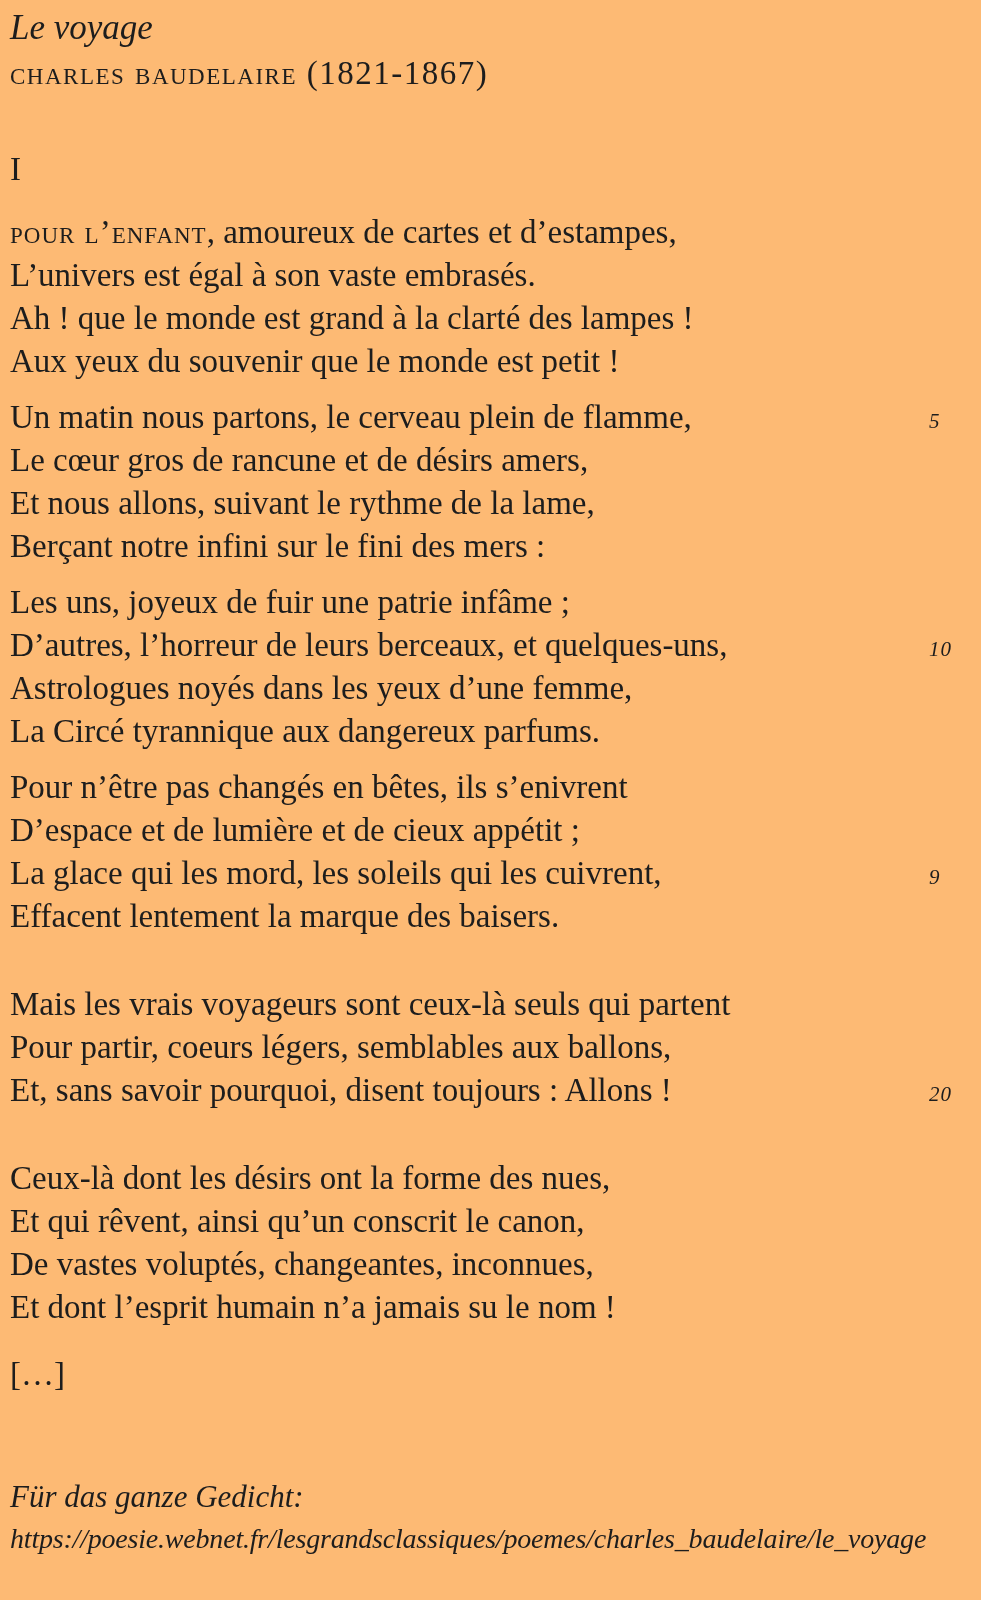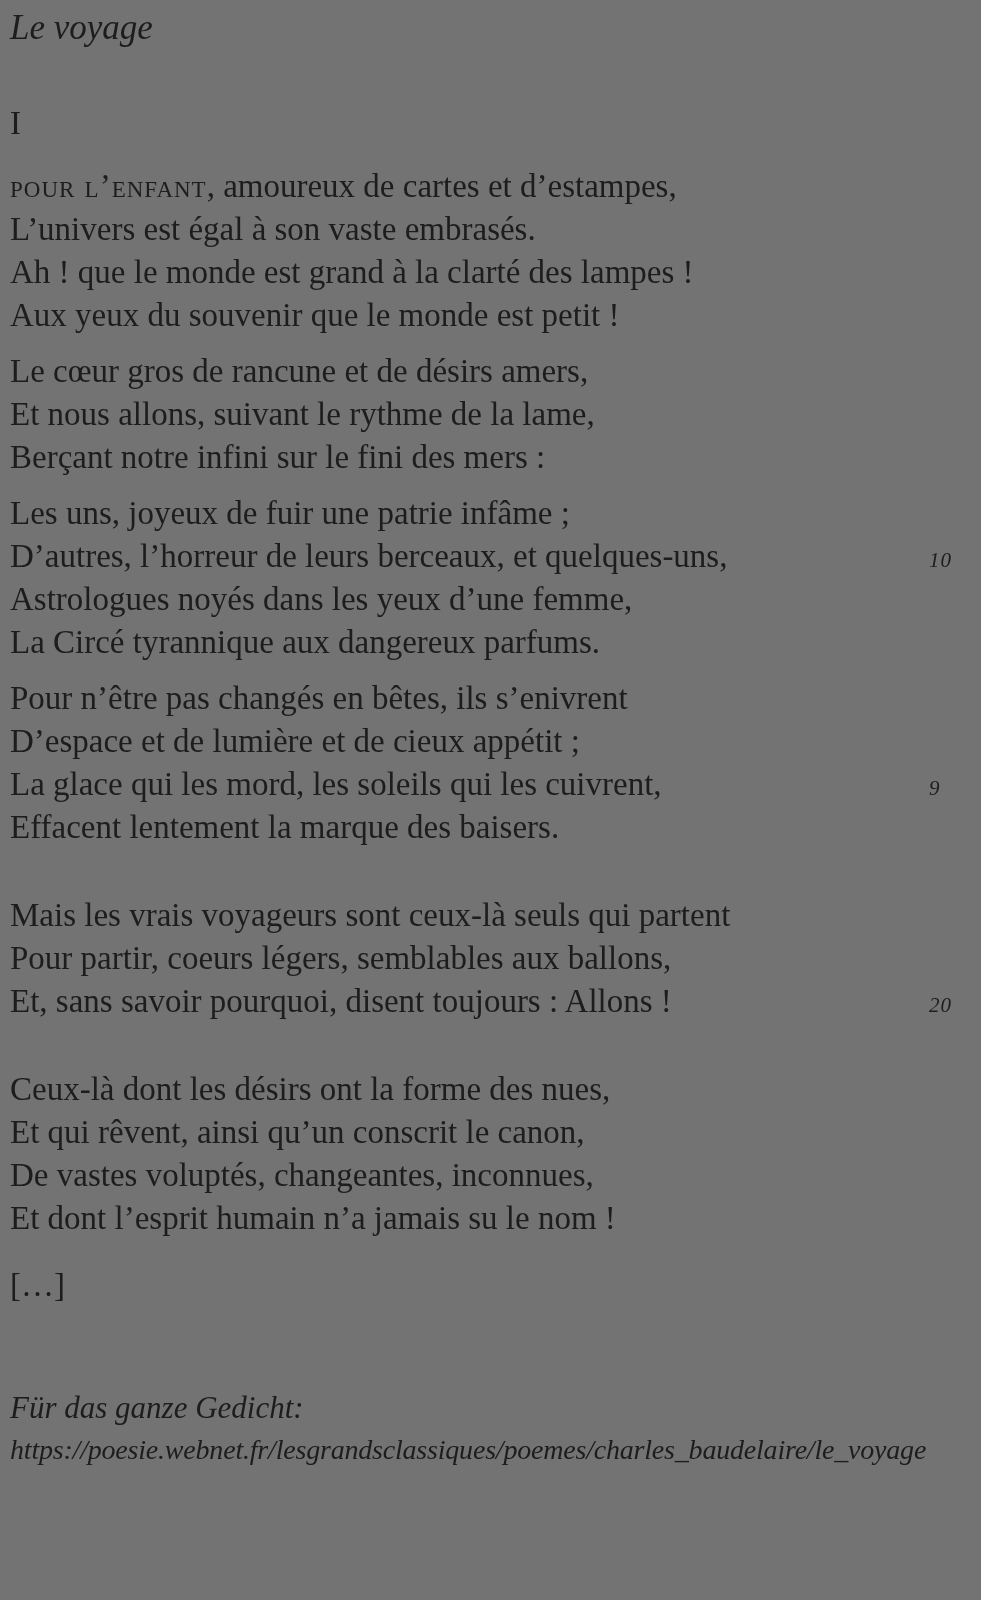--- a/index.html
+++ b/index.html
@@ -9,21 +9,21 @@
     height: 1600px;
     overflow: hidden;
     background: #ffffff;
   }
   .page {
     position: relative;
     width: 981px;
     height: 1600px;
     box-sizing: border-box;
     padding: 6px 10px 0 10px;
-    background: #737373;
+    background: #fdba74;
     color: #1d1d1d;
     font-family: "Liberation Serif", "DejaVu Serif", serif;
   }
   .title {
     font-style: italic;
     font-size: 35px;
     line-height: 44px;
     font-weight: normal;
     margin: 0;
   }
@@ -92,31 +92,33 @@
     display: block;
   }
 </style>
 </head>
 <body>
 
 <div class="page">
 
   <div class="title">Le voyage</div>
 
+  <div class="author">charles baudelaire (1821-1867)</div>
 
   <div class="section-numeral">I</div>
 
   <div class="poem">
       <div class="stanza first">
         <div class="line"><span class="lead">pour l’enfant</span>, amoureux de cartes et d’estampes,</div>
         <div class="line">L’univers est égal à son vaste embrasés.</div>
         <div class="line">Ah ! que le monde est grand à la clarté des lampes !</div>
         <div class="line">Aux yeux du souvenir que le monde est petit !</div>
       </div>
       <div class="stanza">
+        <div class="line">Un matin nous partons, le cerveau plein de flamme,<span class="line-num">5</span></div>
         <div class="line">Le cœur gros de rancune et de désirs amers,</div>
         <div class="line">Et nous allons, suivant le rythme de la lame,</div>
         <div class="line">Berçant notre infini sur le fini des mers :</div>
       </div>
       <div class="stanza">
         <div class="line">Les uns, joyeux de fuir une patrie infâme ;</div>
         <div class="line">D’autres, l’horreur de leurs berceaux, et quelques-uns,<span class="line-num">10</span></div>
         <div class="line">Astrologues noyés dans les yeux d’une femme,</div>
         <div class="line">La Circé tyrannique aux dangereux parfums.</div>
       </div>

